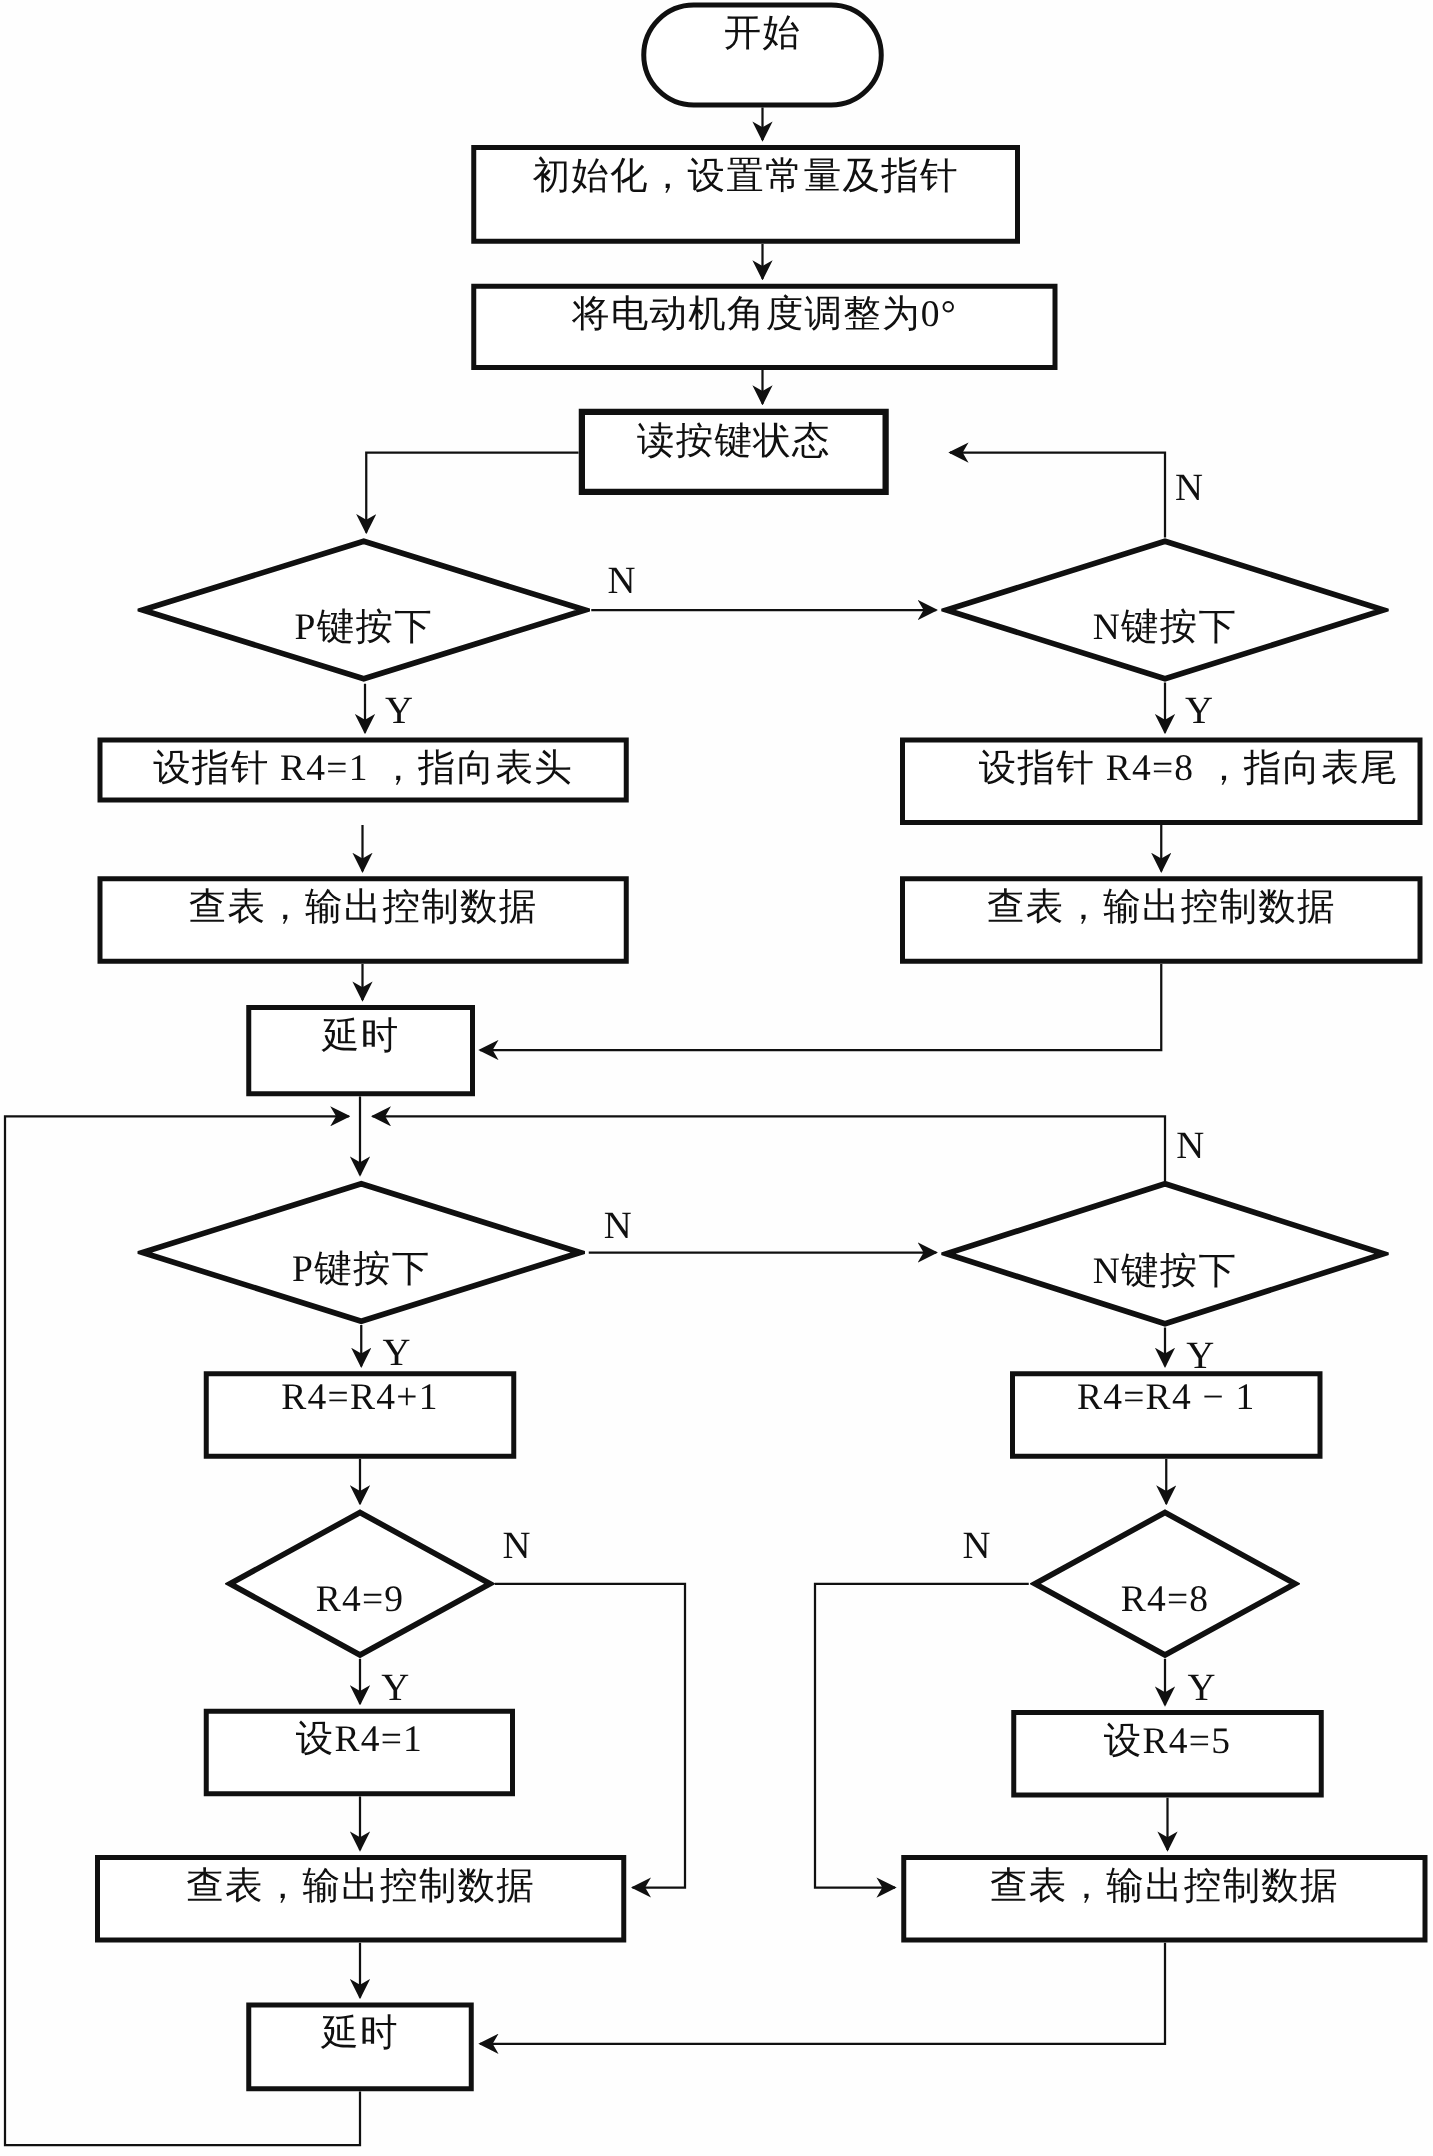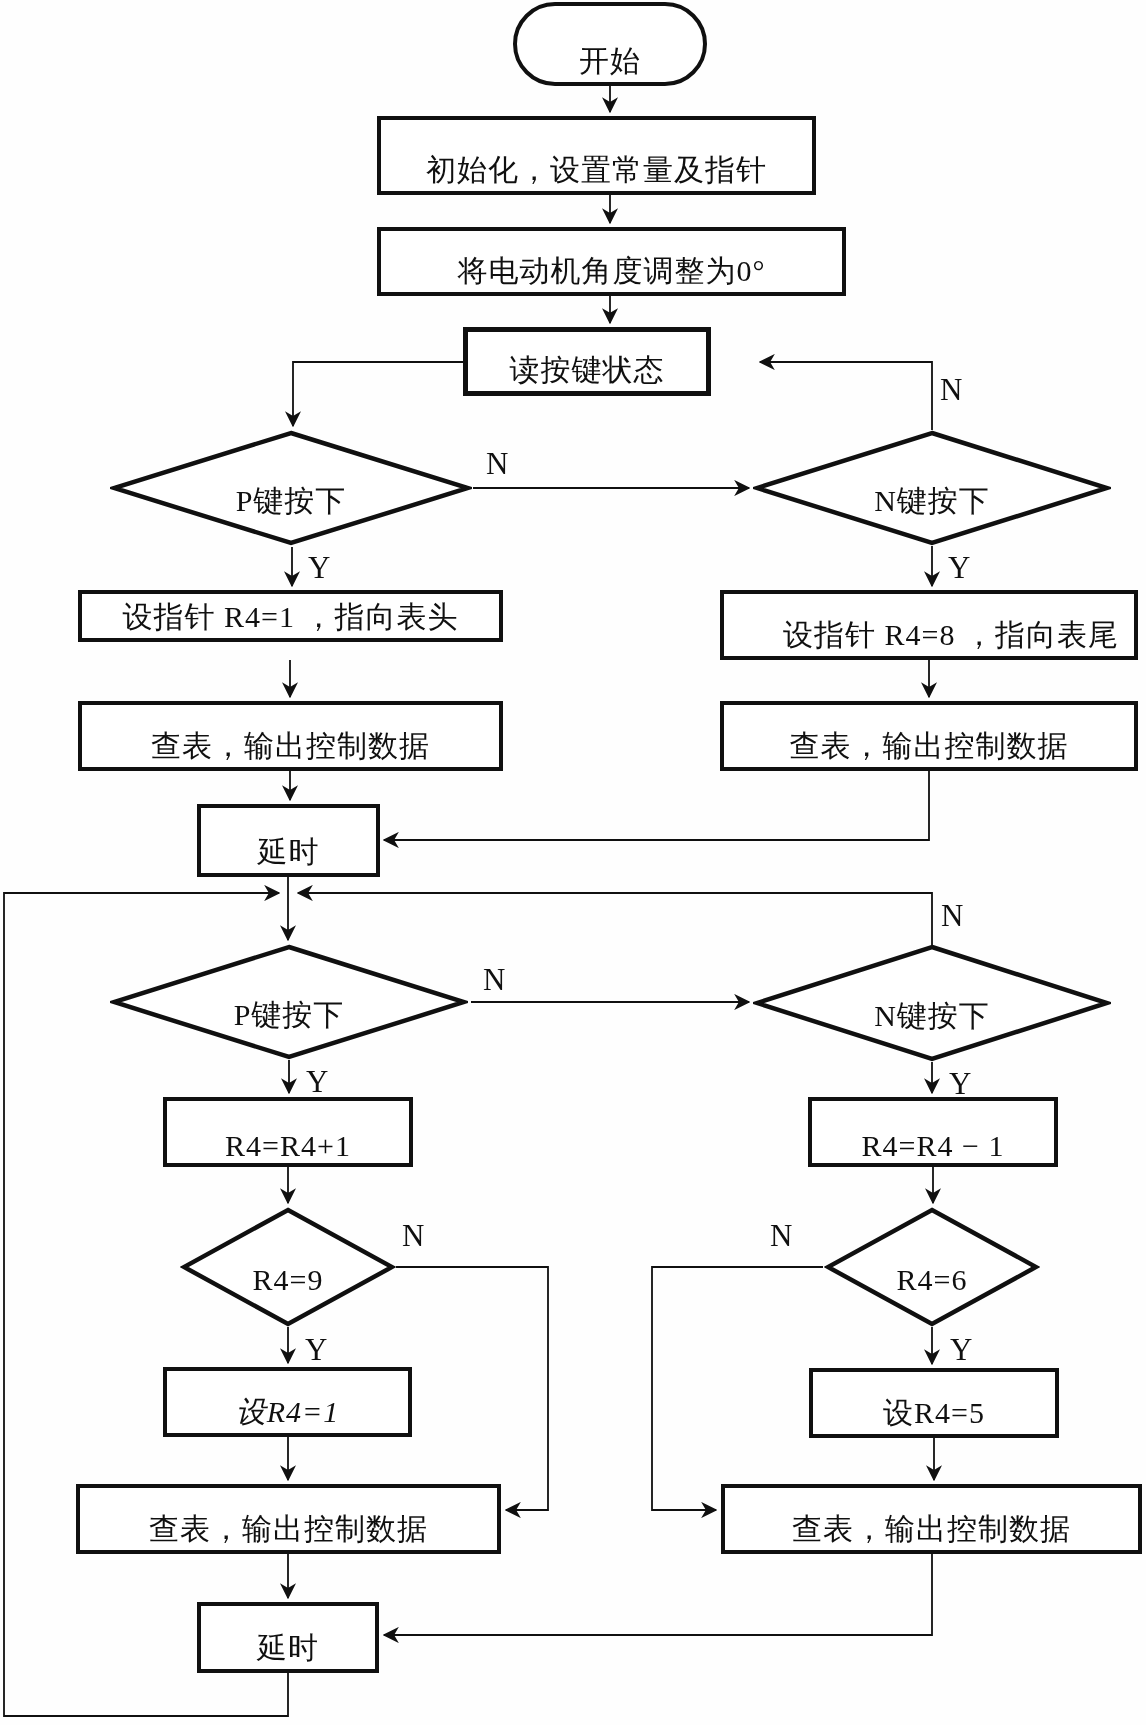--- a/index.html
+++ b/index.html
@@ -3,21 +3,21 @@
 <meta charset="utf-8">
 <style>
   html,body{margin:0;padding:0;background:#ffffff;}
   .canvas{
     position:relative;width:1146px;height:1725px;background:#fefefe;
     font-family:"Liberation Serif","DejaVu Serif",serif;color:#101010;
     overflow:hidden;
   }
   .wires{position:absolute;left:0;top:0;z-index:1;}
   .node{
-    position:absolute;z-index:2;display:flex;align-items:flex-end;justify-content:center;
+    position:absolute;z-index:2;display:flex;align-items:flex-start;justify-content:center;
     background:#ffffff;border:4px solid #101010;box-sizing:border-box;
     font-size:30px;letter-spacing:1px;text-align:center;white-space:nowrap;
   }
   .stadium{border-radius:46px;border-width:4px;}
   .dmd{
     position:absolute;z-index:2;display:flex;align-items:center;justify-content:center;
     font-size:30px;letter-spacing:1px;white-space:nowrap;
   }
   .dmd svg{position:absolute;left:0;top:0;}
   .dmd span{position:relative;z-index:1;margin-top:26px;}
@@ -142,24 +142,24 @@
     <svg width="216" height="120" viewBox="0 0 216 120">
       <polygon points="108,3 212,60 108,117 4,60" fill="#ffffff" stroke="#101010" stroke-width="4.5"></polygon>
     </svg>
     <span>R4=9</span>
   </div>
 
   <div class="dmd" style="left:824px;top:1207px;width:216px;height:120px;">
     <svg width="216" height="120" viewBox="0 0 216 120">
       <polygon points="108,3 212,60 108,117 4,60" fill="#ffffff" stroke="#101010" stroke-width="4.5"></polygon>
     </svg>
-    <span>R4=6</span>
+    <span>R4=8</span>
   </div>
 
-  <div class="node" style="left:163px;top:1367px;width:249px;height:70px;font-style:italic;">
+  <div class="node" style="left:163px;top:1367px;width:249px;height:70px;">
     <span>设R4=1</span>
   </div>
 
   <div class="node" style="left:809px;top:1368px;width:250px;height:70px;">
     <span>设R4=5</span>
   </div>
 
   <div class="node" style="left:76px;top:1484px;width:425px;height:70px;">
     <span>查表，输出控制数据</span>
   </div>

